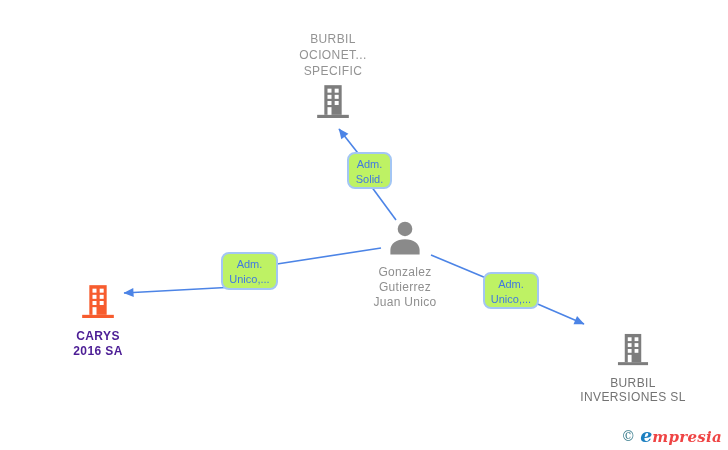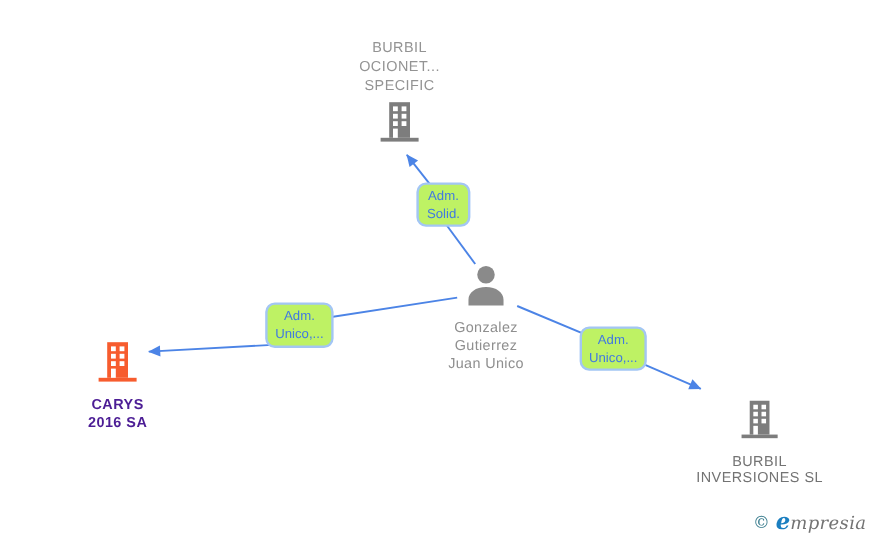--- a/index.html
+++ b/index.html
@@ -27,21 +27,21 @@
   }
   .edge-label .ln{display:block;}
 
   .logo{
     position:absolute;right:6px;bottom:4px;z-index:2;
     font-family:"DejaVu Serif","Liberation Serif",serif;font-style:italic;
     white-space:nowrap;
   }
   .logo .copy{color:#3a7d8e;font-size:14px;font-style:normal;vertical-align:1px;}
   .logo .brand-e{color:#1b7fc0;font-size:19px;font-weight:bold;margin-left:5px;}
-  .logo .brand-rest{color:#737373;font-size:15px;font-weight:normal;letter-spacing:.3px;}
+  .logo .brand-rest{color:#ef4444;font-size:15px;font-weight:bold;letter-spacing:.3px;}
 </style>
 </head>
 <body>
 
 <svg id="edge-layer" width="728" height="450" viewBox="0 0 728 450">
   <defs>
     <marker id="arrow" markerUnits="userSpaceOnUse" markerWidth="12" markerHeight="11" refX="10" refY="5" orient="auto">
       <path d="M0.5,0.5 L10.5,5 L0.5,9.5 z" fill="#4c84e6"></path>
     </marker>
   </defs>

